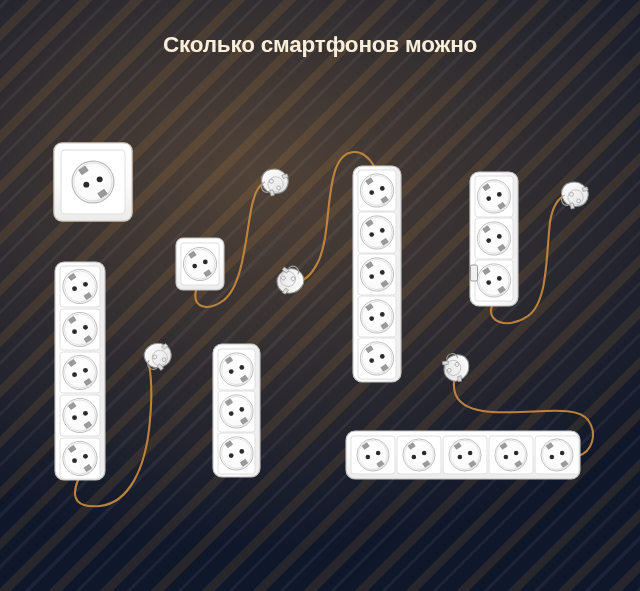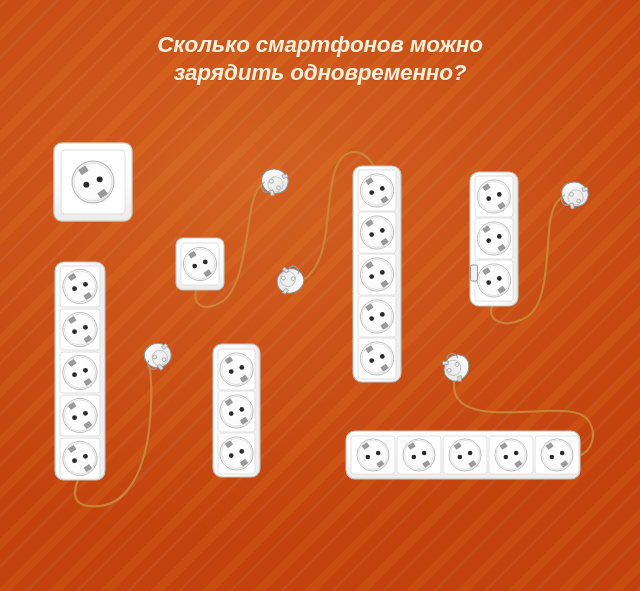--- a/index.html
+++ b/index.html
@@ -6,22 +6,21 @@
     margin: 0;
     padding: 0;
     background: #f7931e;
   }
   #stage {
     position: relative;
     width: 640px;
     height: 591px;
     overflow: hidden;
     font-family: "Liberation Sans", sans-serif;
-    background: #c2410c;
-    font-style: italic;
+    background: #0f172a;
   }
   #bg-stripes {
     position: absolute;
     inset: 0;
     background-image: repeating-linear-gradient(
       -45deg,
       rgba(255,255,255,0.055) 0px,
       rgba(255,255,255,0.055) 3px,
       rgba(0,0,0,0.0) 3px,
       rgba(0,0,0,0.0) 13px,
@@ -65,21 +64,20 @@
 </head>
 <body>
 
 <div id="stage">
 
   <div id="bg-stripes"></div>
   <div id="bg-glow"></div>
 
   <div id="title">
     <span class="ln">Сколько смартфонов можно</span>
-    <span class="ln">зарядить одновременно?</span>
   </div>
 
   <svg class="art" viewBox="0 0 640 591">
     <defs>
       <linearGradient id="bodyGrad" x1="0" y1="0" x2="1" y2="0">
         <stop offset="0" stop-color="#ffffff"></stop>
         <stop offset="0.55" stop-color="#fbfbfb"></stop>
         <stop offset="1" stop-color="#ededed"></stop>
       </linearGradient>
       <linearGradient id="bodyGradH" x1="0" y1="0" x2="0" y2="1">

